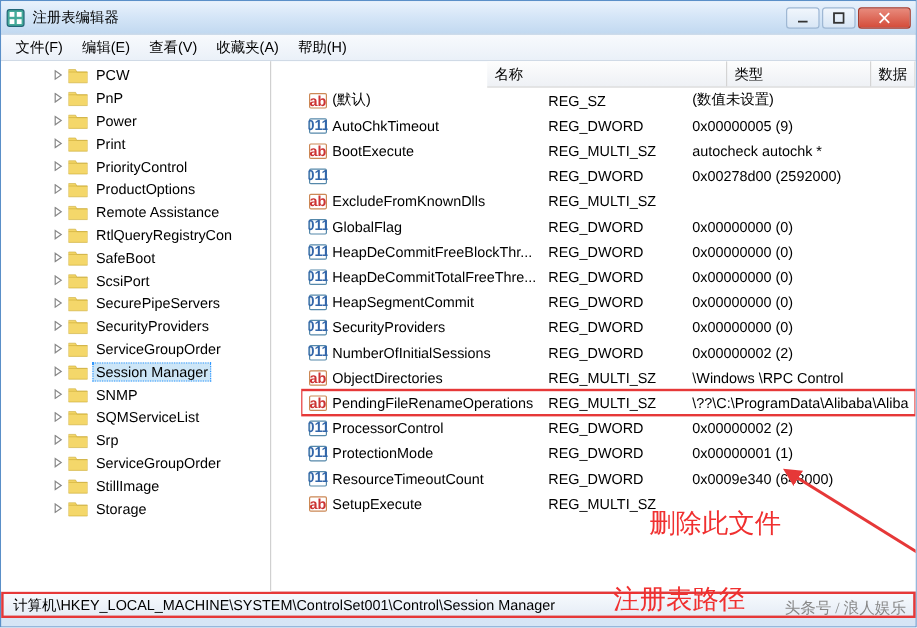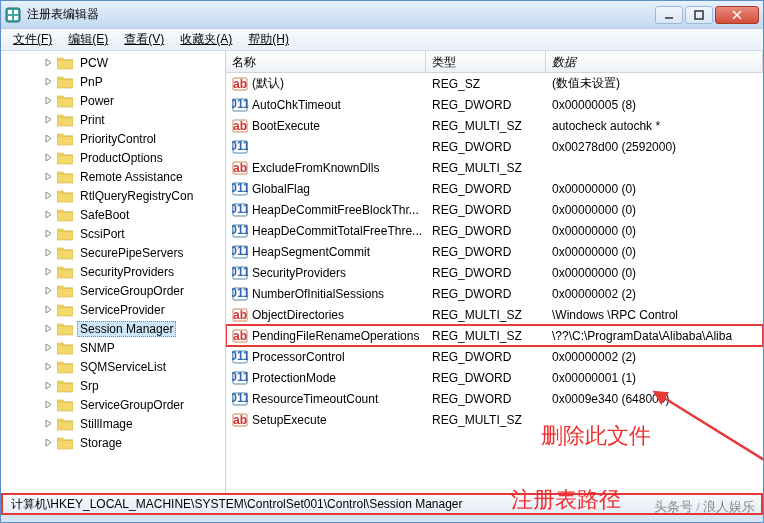--- a/index.html
+++ b/index.html
@@ -10,40 +10,40 @@
     .titlebar { height: 28px; background: linear-gradient(to bottom, #e9f2fc 0%, #d4e5f7 50%, #c2d9f0 100%); display: flex; align-items: center; padding: 0 4px; border-bottom: 1px solid #b8cde2; }
     .titlebar-icon { width: 16px; height: 16px; margin-right: 6px; }
     .titlebar-icon svg { width: 16px; height: 16px; }
     .titlebar-title { flex: 1; color: #000; font-size: 12px; }
     .window-controls { display: flex; gap: 2px; }
     .win-btn { width: 28px; height: 18px; border: 1px solid #9fb8d4; border-radius: 3px; background: linear-gradient(to bottom, #f1f6fc, #d8e6f5); display: flex; align-items: center; justify-content: center; cursor: pointer; }
     .win-btn.close { background: linear-gradient(to bottom, #e88b7d, #d44c3a); border-color: #a83b2c; width: 44px; }
     .win-btn svg { width: 10px; height: 10px; }
     
     .menubar { height: 22px; background: linear-gradient(to bottom, #f8fafd, #eaf0f8); display: flex; align-items: center; padding: 0 4px; border-bottom: 1px solid #d0dae6; }
-    .menu-item { padding: 2px 8px; cursor: pointer; text-decoration: underline; }
+    .menu-item { padding: 2px 8px; cursor: pointer; }
     
     .content-area { display: flex; height: 442px; background: #fff; }
     
     .tree-panel { width: 225px; border-right: 1px solid #d0d0d0; overflow: hidden; position: relative; background: #fff; }
     .tree-container { height: 100%; overflow-y: auto; overflow-x: auto; }
     .tree-list { padding: 2px 0; }
     .tree-item { display: flex; align-items: center; height: 19px; white-space: nowrap; padding-left: 42px; cursor: pointer; }
     .tree-item.selected .tree-label { background: #cde6f7; border: 1px dotted #3399ff; padding: 0 2px; }
     .tree-expand { width: 11px; height: 11px; margin-right: 3px; display: flex; align-items: center; justify-content: center; color: #888; }
     .tree-expand svg { width: 9px; height: 9px; }
     .tree-folder { width: 16px; height: 14px; margin-right: 4px; }
     .tree-label { padding: 0 3px; }
     
-    .list-panel { flex: 1; display: flex; flex-direction: column; overflow: hidden; position: relative; }
+    .list-panel { flex: 1; display: flex; flex-direction: column; overflow: hidden; position: relative; align-items: flex-end; }
     .list-header { display: flex; height: 22px; background: linear-gradient(to bottom, #fdfdfd, #eef1f5); border-bottom: 1px solid #d4d4d4; }
     .list-header-cell { padding: 3px 6px; border-right: 1px solid #d4d4d4; cursor: pointer; }
     .list-header-cell.name { width: 200px; }
     .list-header-cell.type { width: 120px; }
-    .list-header-cell.data { flex: 1; font-style: italic; }
+    .list-header-cell.data { flex: 1; }
     
     .list-body { flex: 1; overflow: auto; }
     .list-row { display: flex; height: 21px; align-items: center; cursor: pointer; }
     .list-row.highlighted { outline: 2px solid #e63838; outline-offset: -1px; }
     .list-cell { padding: 2px 6px; white-space: nowrap; overflow: hidden; text-overflow: ellipsis; }
     .list-cell.name { width: 200px; display: flex; align-items: center; gap: 4px; }
     .list-cell.type { width: 120px; }
     .list-cell.data { flex: 1; }
     .value-icon { width: 16px; height: 16px; flex-shrink: 0; }
     
@@ -260,32 +260,20 @@
                 <svg viewBox="0 0 9 9">
                   <path d="M2 1 L7 4.5 L2 8 Z" fill="none" stroke="#888" stroke-width="1"></path>
                 </svg>
               </span>
               <span class="tree-folder"><svg viewBox="0 0 16 14">
                   <path d="M0 2 L0 13 L16 13 L16 4 L7 4 L6 2 Z" fill="#f4d76a" stroke="#c9a830" stroke-width="0.5"></path>
                   <path d="M0 4 L16 4" stroke="#c9a830" stroke-width="0.5"></path>
                 </svg></span>
               <span class="tree-label">ServiceGroupOrder</span>
             </div>
-            <div class="tree-item">
-              <span class="tree-expand">
-                <svg viewBox="0 0 9 9">
-                  <path d="M2 1 L7 4.5 L2 8 Z" fill="none" stroke="#888" stroke-width="1"></path>
-                </svg>
-              </span>
-              <span class="tree-folder"><svg viewBox="0 0 16 14">
-                  <path d="M0 2 L0 13 L16 13 L16 4 L7 4 L6 2 Z" fill="#f4d76a" stroke="#c9a830" stroke-width="0.5"></path>
-                  <path d="M0 4 L16 4" stroke="#c9a830" stroke-width="0.5"></path>
-                </svg></span>
-              <span class="tree-label">ServiceProvider</span>
-            </div>
             <div class="tree-item selected">
               <span class="tree-expand">
                 <svg viewBox="0 0 9 9">
                   <path d="M2 1 L7 4.5 L2 8 Z" fill="none" stroke="#888" stroke-width="1"></path>
                 </svg>
               </span>
               <span class="tree-folder"><svg viewBox="0 0 16 14">
                   <path d="M0 2 L0 13 L16 13 L16 4 L7 4 L6 2 Z" fill="#f4d76a" stroke="#c9a830" stroke-width="0.5"></path>
                   <path d="M0 4 L16 4" stroke="#c9a830" stroke-width="0.5"></path>
                 </svg></span>
@@ -387,21 +375,21 @@
           </div>
           <div class="list-row">
             <div class="list-cell name">
               <span class="value-icon"><svg viewBox="0 0 16 16">
                   <rect x="1" y="2" width="14" height="12" fill="#fff" stroke="#58a" rx="1"></rect>
                   <text x="8" y="11" font-size="7" fill="#36a" text-anchor="middle" font-weight="bold">011</text>
                 </svg></span>
               <span>AutoChkTimeout</span>
             </div>
             <div class="list-cell type">REG_DWORD</div>
-            <div class="list-cell data">0x00000005 (8)</div>
+            <div class="list-cell data">0x00000005 (9)</div>
           </div>
           <div class="list-row">
             <div class="list-cell name">
               <span class="value-icon"><svg viewBox="0 0 16 16">
                   <rect x="1" y="2" width="14" height="12" fill="#fff" stroke="#c85" rx="1"></rect>
                   <text x="8" y="12" font-size="9" fill="#c33" text-anchor="middle" font-weight="bold">ab</text>
                 </svg></span>
               <span>BootExecute</span>
             </div>
             <div class="list-cell type">REG_MULTI_SZ</div>

